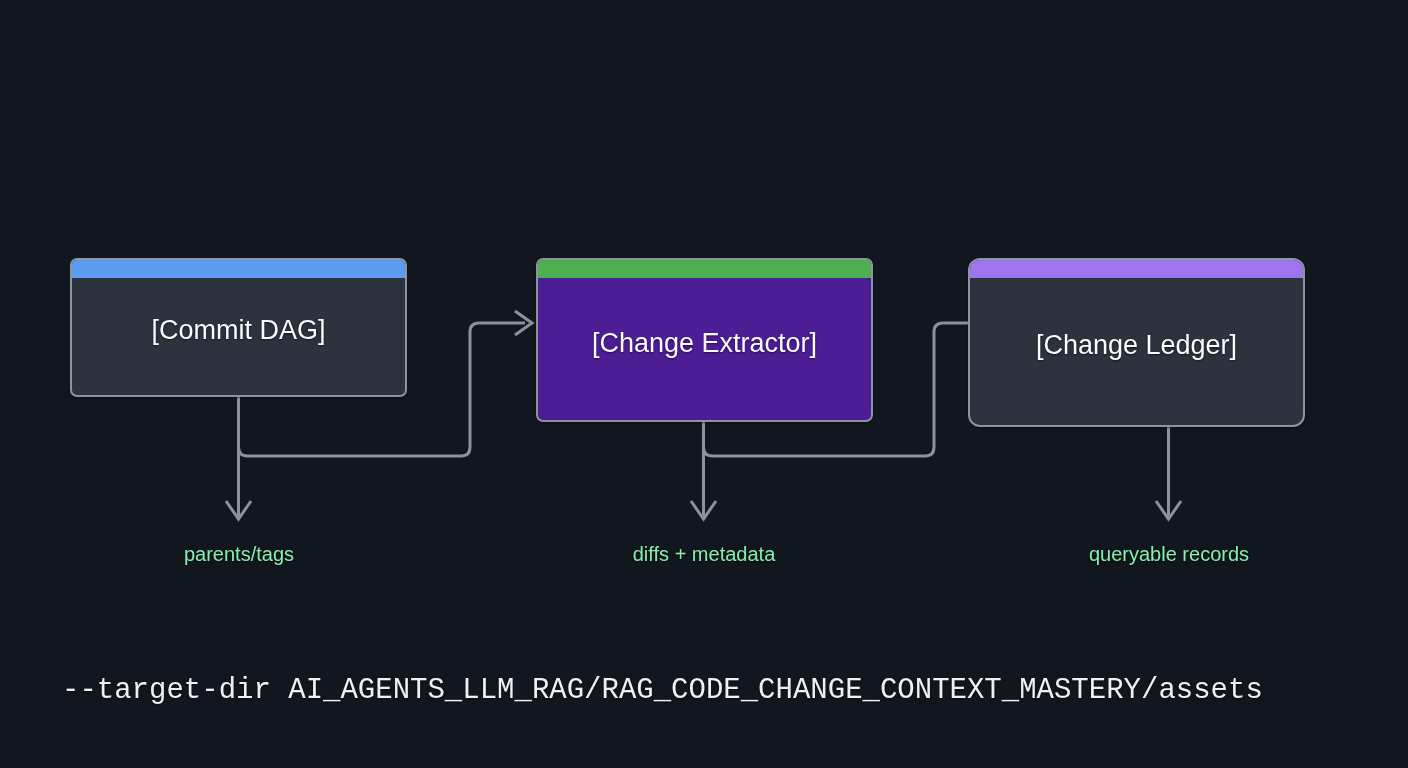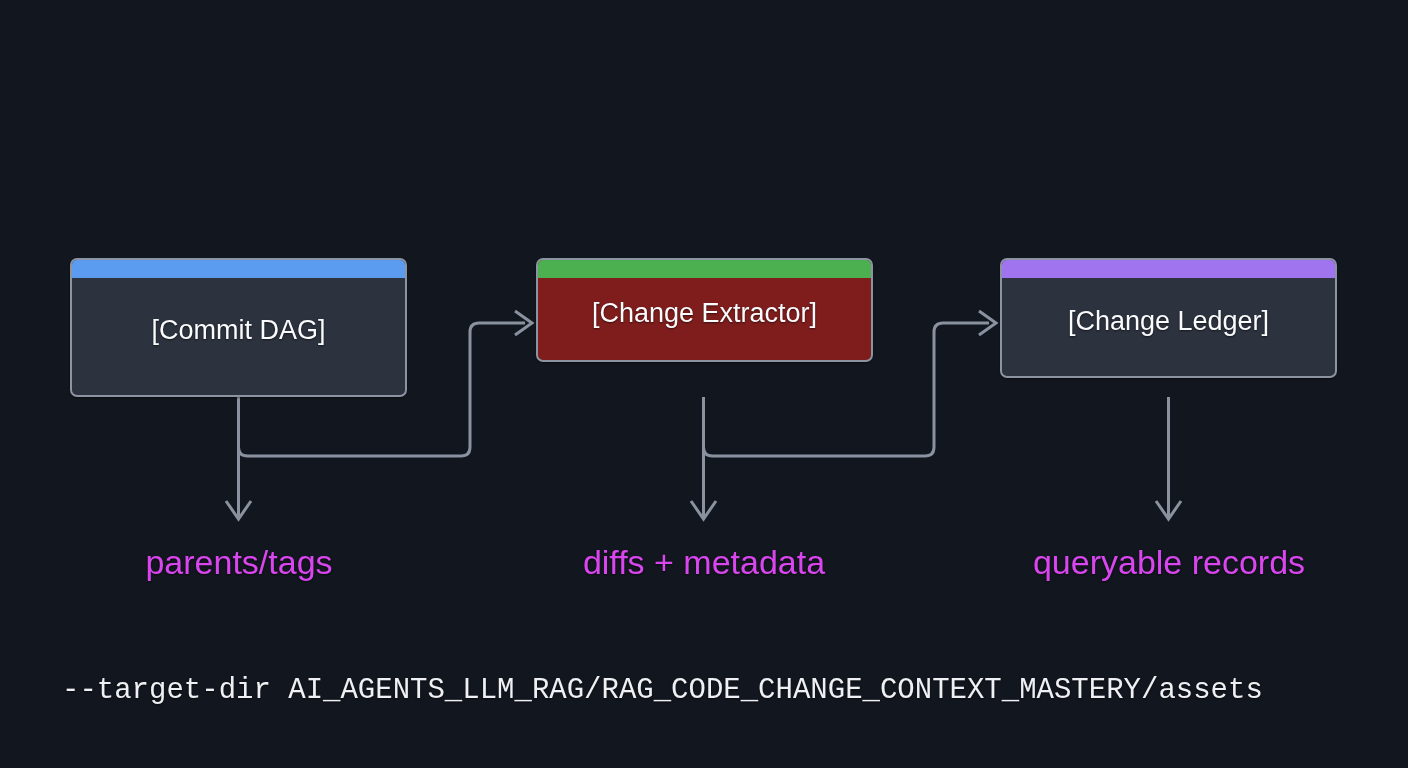--- a/index.html
+++ b/index.html
@@ -59,22 +59,22 @@
     font-size: 27px;
     font-family: "Liberation Sans", sans-serif;
     text-shadow: 0 1px 2px rgba(0,0,0,0.55);
     padding-top: 6px;
     box-sizing: border-box;
   }
   
   .leaf-label {
     position: absolute;
     transform: translateX(-50%);
-    color: #d946ef;
-    font-size: 34px;
+    color: #86efac;
+    font-size: 20px;
     font-family: "Liberation Sans", sans-serif;
     white-space: nowrap;
     text-shadow: 0 1px 2px rgba(0,0,0,0.5);
   }
   
   #cmd-text {
     position: absolute;
     left: 62px;
     top: 674px;
     color: #eef0f3;
@@ -143,26 +143,26 @@
 
     <path class="edge-path" d="M 1168.5 397 L 1168.5 518" style="stroke: rgb(138, 145, 159);"></path>
     <path class="arrow-head" d="M 1156 501 L 1168.5 519 L 1181 501" style="stroke: rgb(138, 145, 159);"></path>
   </svg>
 
   <div class="node" id="node-0" style="left: 70px; top: 258px; width: 337px; height: 139px; background: rgb(44, 50, 62); border-color: rgb(140, 147, 161);">
     <div class="node-bar" id="bar-0" style="background: rgb(91, 156, 240);"></div>
     <div class="node-label">[Commit DAG]</div>
   </div>
 
-  <div class="node" id="node-1" style="left: 536px; top: 258px; width: 337px; height: 104px; background: #7f1d1d; border-color: rgb(140, 147, 161);">
+  <div class="node" id="node-1" style="left: 536px; top: 258px; width: 337px; height: 164px; background: #4c1d95; border-color: rgb(140, 147, 161);">
     <div class="node-bar" id="bar-1" style="background: rgb(76, 175, 80);"></div>
     <div class="node-label">[Change Extractor]</div>
   </div>
 
-  <div class="node" id="node-2" style="left: 1000px; top: 258px; width: 337px; height: 120px; background: rgb(44, 50, 62); border-color: rgb(140, 147, 161);">
+  <div class="node" id="node-2" style="left: 968px; top: 258px; width: 337px; height: 169px; background: rgb(44, 50, 62); border-color: rgb(140, 147, 161); border-radius: 12px;">
     <div class="node-bar" id="bar-2" style="background: rgb(160, 116, 239);"></div>
     <div class="node-label">[Change Ledger]</div>
   </div>
 
   <div class="leaf-label" style="left:239px; top:543px;">parents/tags</div>
 
   <div class="leaf-label" style="left:704px; top:543px;">diffs + metadata</div>
 
   <div class="leaf-label" style="left:1169px; top:543px;">queryable records</div>
 

